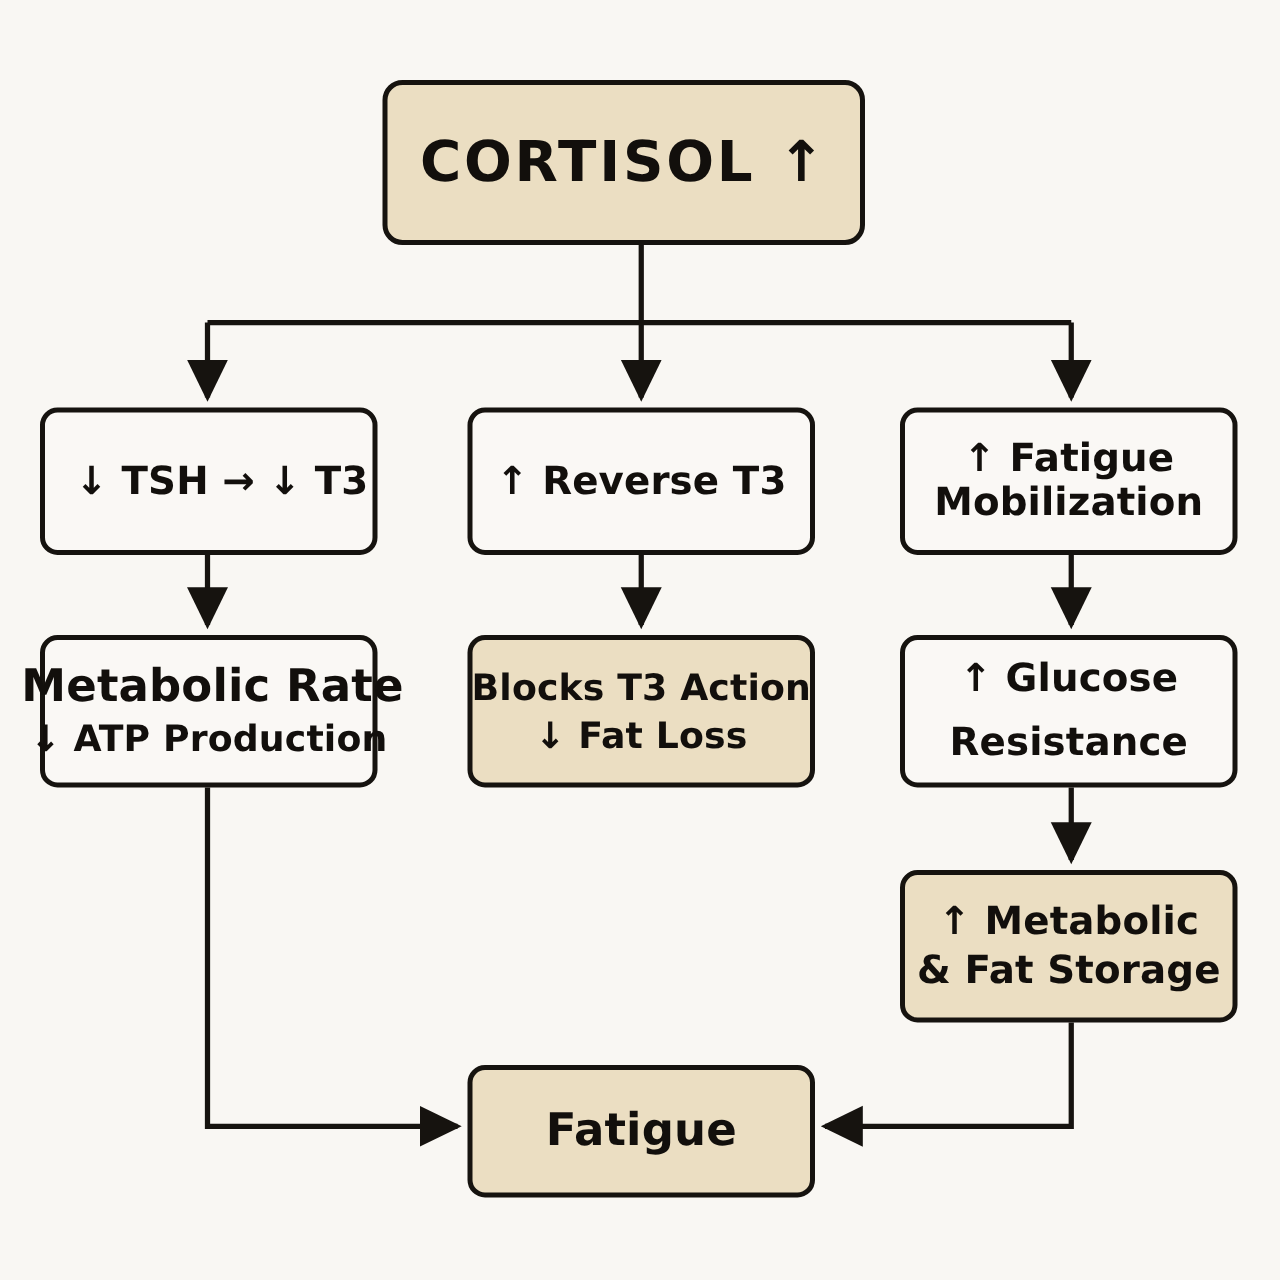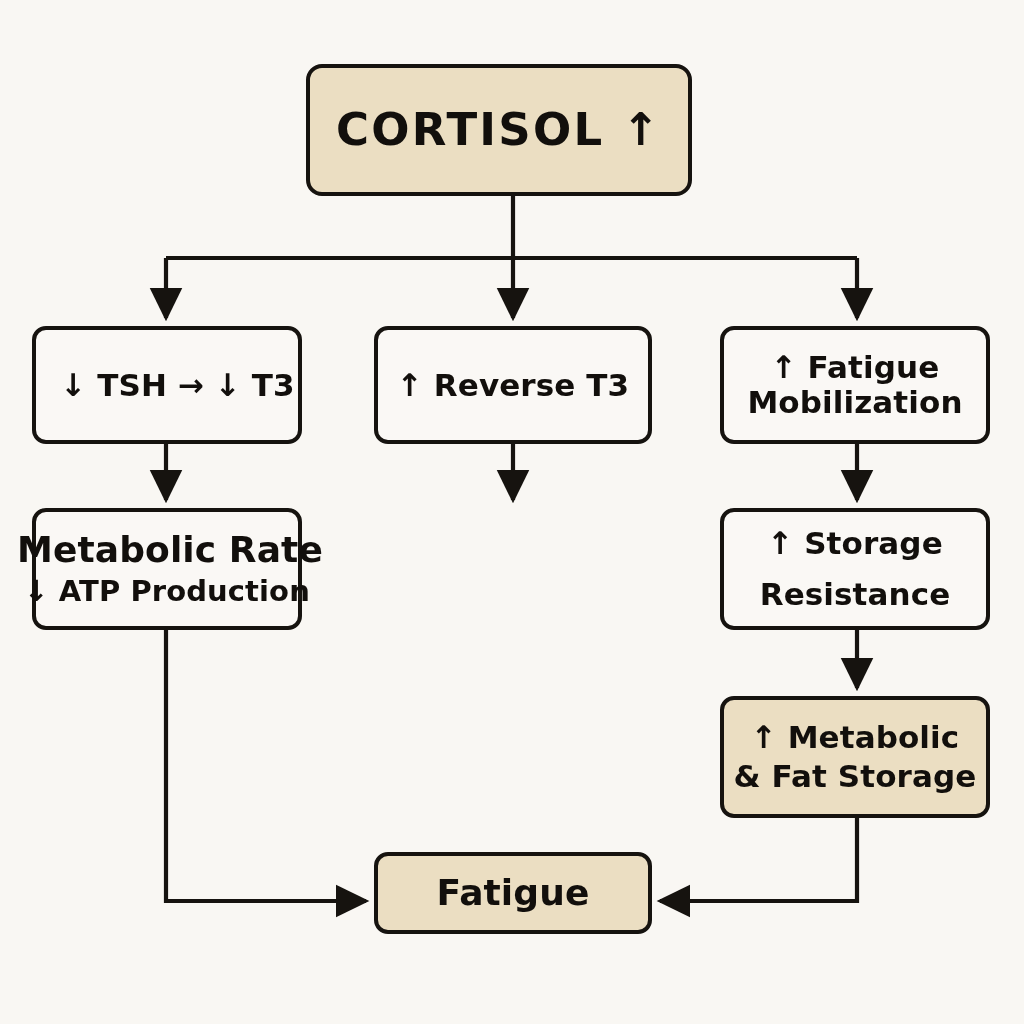--- a/index.html
+++ b/index.html
@@ -64,21 +64,21 @@
 
   #node-blocks-t3   { left: 374px; top: 508px; width: 278px; height: 122px; font-size: 29px; font-weight: 700; }
   #node-blocks-t3 .ln-2 { margin-top: 6px; }
 
   #node-insulin-res { left: 720px; top: 508px; width: 270px; height: 122px; font-size: 31px; font-weight: 600; }
   #node-insulin-res .ln-2 { margin-top: 16px; }
 
   #node-insulings   { left: 720px; top: 696px; width: 270px; height: 122px; font-size: 31px; font-weight: 700; }
   #node-insulings .ln-2 { margin-top: 4px; }
 
-  #node-fatigue     { left: 374px; top: 852px; width: 278px; height: 82px; font-size: 36px; font-weight: 700; }
+  #node-fatigue     { left: 374px; top: 852px; width: 278px; height: 106px; font-size: 36px; font-weight: 700; }
 </style>
 </head>
 <body>
 
 <div id="canvas">
 
   <svg id="wires" viewBox="0 0 1024 1024" width="1024" height="1024" aria-hidden="true">
     <defs>
       <marker id="ah" markerWidth="9" markerHeight="9" refX="7.2" refY="4.5" orient="auto" markerUnits="strokeWidth">
         <path d="M0,0.6 L8,4.5 L0,8.4 z" fill="#16130f"></path>
@@ -121,23 +121,27 @@
   <div class="node fill-white" id="node-glucose">
     <span class="ln ln-1">↑ Fatigue</span>
     <span class="ln ln-2">Mobilization</span>
   </div>
 
   <div class="node fill-white" id="node-metabolic">
     <span class="ln ln-1">Metabolic Rate</span>
     <span class="ln ln-2">↓ ATP Production</span>
   </div>
 
+  <div class="node fill-beige" id="node-blocks-t3">
+    <span class="ln ln-1">Blocks T3 Action</span>
+    <span class="ln ln-2">↓ Fat Loss</span>
+  </div>
 
   <div class="node fill-white" id="node-insulin-res">
-    <span class="ln ln-1">↑ Storage</span>
+    <span class="ln ln-1">↑ Glucose</span>
     <span class="ln ln-2">Resistance</span>
   </div>
 
   <div class="node fill-beige" id="node-insulings">
     <span class="ln ln-1">↑ Metabolic</span>
     <span class="ln ln-2">&amp; Fat Storage</span>
   </div>
 
   <div class="node fill-beige" id="node-fatigue">
     <span class="ln ln-1">Fatigue</span>

